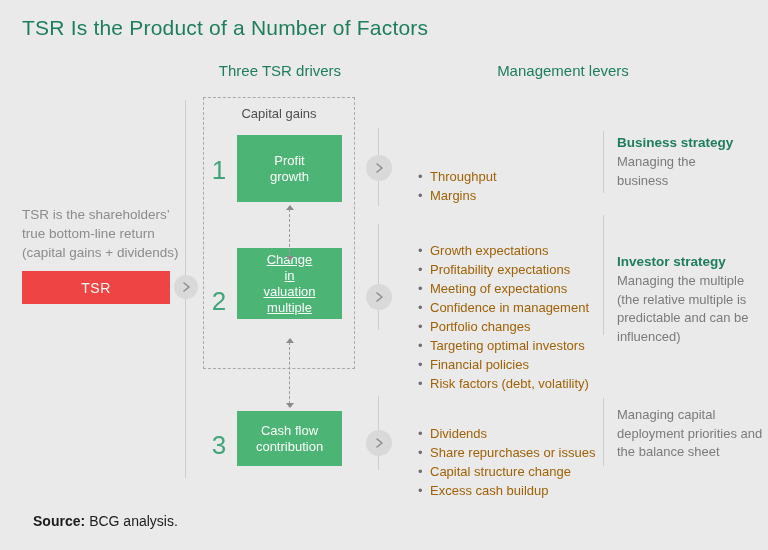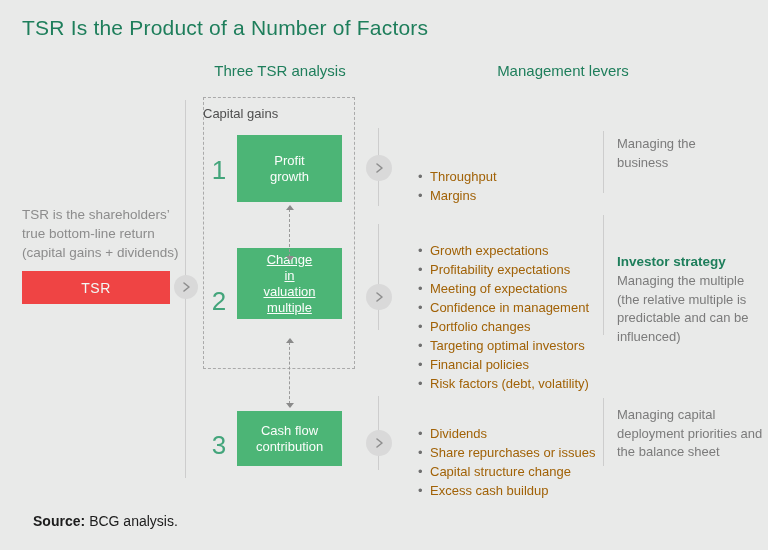--- a/index.html
+++ b/index.html
@@ -14,21 +14,21 @@
   }
   .col-header{
     top:62px;font-size:15px;color:#1e7e5b;text-align:center;width:190px;
   }
   .vline{width:1px;background:#cdcdcd;}
   .dashed-box{
     left:203px;top:97px;width:152px;height:272px;
     border:1px dashed #aaaaaa;box-sizing:border-box;
   }
   .capital-gains{
-    left:203px;top:106px;width:152px;
+    left:203px;top:106px;width:152px;text-align:center;
     font-size:13px;color:#4f4f4f;
   }
   .driver-box{
     left:237px;width:105px;background:#4cb576;color:#fbfdfb;
     display:flex;align-items:center;justify-content:center;
     text-align:center;font-size:13px;line-height:16px;padding:0 26px;
     box-sizing:border-box;
   }
   .driver-num{
     left:204px;width:30px;text-align:center;
@@ -63,21 +63,21 @@
   .source-label{font-weight:bold;}
   .source-text{margin-left:4px;}
   .seg{width:1px;background:#cdcdcd;z-index:1;}
 </style>
 </head>
 <body>
 
 <div class="canvas">
 
   <div class="abs page-title">TSR Is the Product of a Number of Factors</div>
-  <div class="abs col-header" style="left:185px;">Three TSR analysis</div>
+  <div class="abs col-header" style="left:185px;">Three TSR drivers</div>
   <div class="abs col-header" style="left:468px;">Management levers</div>
 
   <div class="abs vline" style="left:185px;top:100px;height:378px;"></div>
 
   <div class="abs seg" style="left:378px;top:128px;height:78px;"></div>
   <div class="abs seg" style="left:378px;top:224px;height:106px;"></div>
   <div class="abs seg" style="left:378px;top:396px;height:74px;"></div>
 
   <div class="abs seg" style="left:603px;top:131px;height:62px;"></div>
   <div class="abs seg" style="left:603px;top:215px;height:120px;"></div>
@@ -151,20 +151,21 @@
     <li>Profitability expectations</li>
     <li>Meeting of expectations</li>
     <li>Confidence in management</li>
     <li>Portfolio changes</li>
     <li>Targeting optimal investors</li>
     <li>Financial policies</li>
     <li>Risk factors (debt, volatility)</li>
   </ul>
 
   <div class="abs strategy" style="left:617px;top:134px;">
+    <div class="strategy-title">Business strategy</div>
     <div class="strategy-desc" style="width:118px;">Managing the business</div>
   </div>
 
   <div class="abs strategy" style="left:617px;top:253px;">
     <div class="strategy-title">Investor strategy</div>
     <div class="strategy-desc" style="width:150px;">Managing the multiple (the relative multiple is predictable and can be influenced)</div>
   </div>
 
   <div class="abs strategy" style="left:617px;top:405px;">
     <div class="strategy-desc" style="width:150px;">Managing capital deployment priorities and the balance sheet</div>

